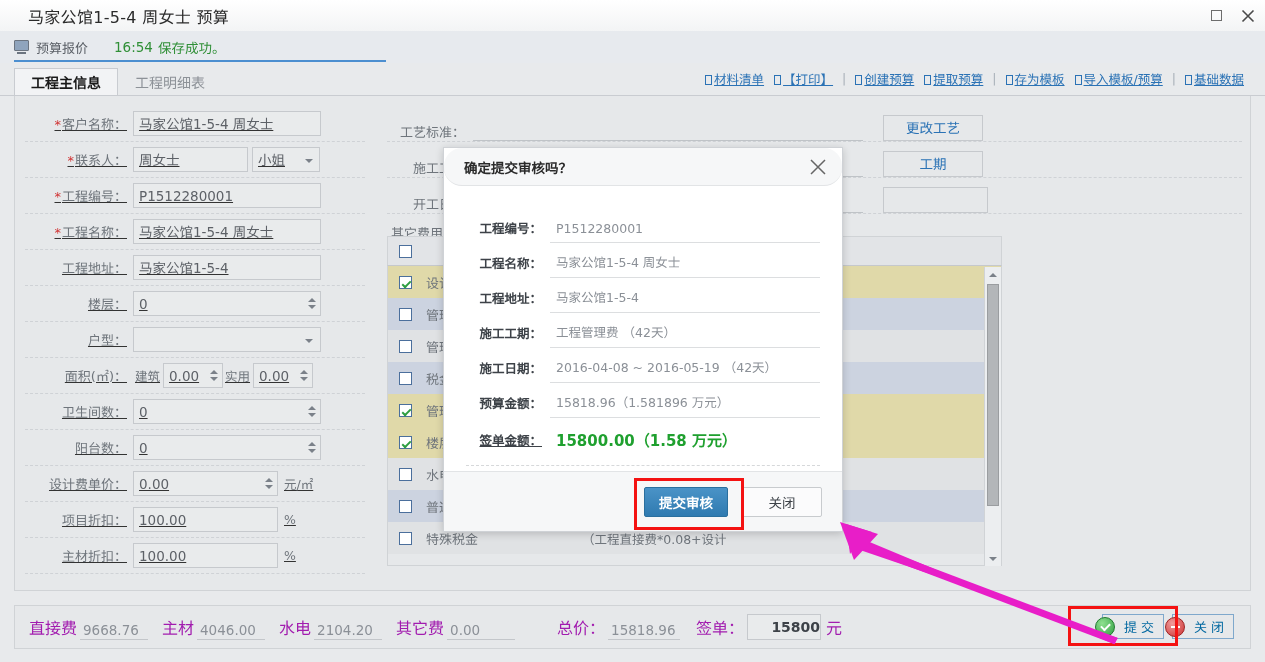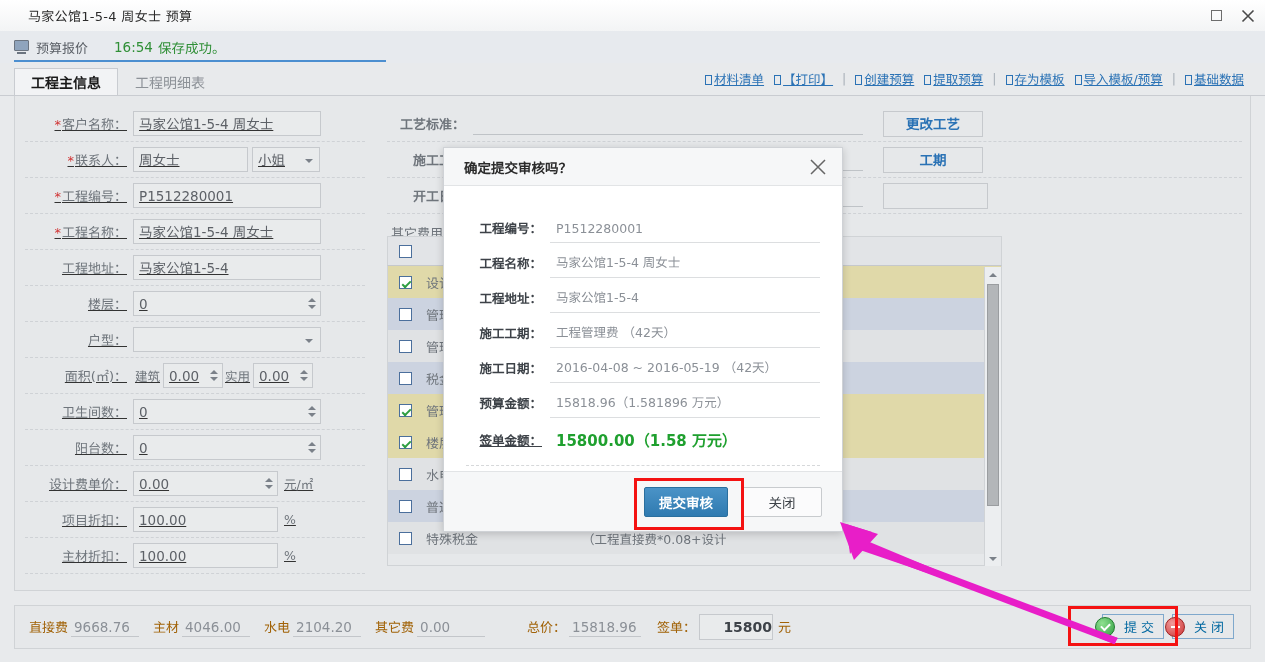--- a/index.html
+++ b/index.html
@@ -12,21 +12,21 @@
   }
   .app{position:relative;width:1265px;height:662px;background:#e8eaec;}
 
   
   .titlebar{
     position:absolute;left:0;top:0;width:1265px;height:31px;
     background:linear-gradient(#ffffff,#f3f4f5);
     border-bottom:1px solid #d4d7db;
     display:flex;align-items:center;
   }
-  .titlebar .t-text{margin-left:28px;font-size:13px;color:#2b2b2b;letter-spacing:.3px;}
+  .titlebar .t-text{margin-left:28px;font-size:16px;color:#2b2b2b;letter-spacing:.3px;}
   .win-btns{position:absolute;right:8px;top:0;height:31px;display:flex;align-items:center;gap:14px;}
   .win-btn{width:18px;height:18px;display:flex;align-items:center;justify-content:center;color:#555;}
   .win-btn .sq{width:11px;height:11px;border:1.6px solid #6d6d6d;box-sizing:border-box;}
   .win-btn svg{display:block;}
 
   
   .toolstrip{
     position:absolute;left:0;top:31px;width:1265px;height:32px;
     background:#e7eaee;
     display:flex;align-items:center;
@@ -79,21 +79,21 @@
   .sel{
     width:68px;height:25px;line-height:25px;border:1px solid #c6c9cd;background:#e9ebec;
     color:#5d6167;font-size:13.5px;padding:0 5px;box-sizing:border-box;position:relative;margin-left:4px;
   }
   .sel .dn{position:absolute;right:6px;top:11px;width:0;height:0;border-left:4px solid transparent;border-right:4px solid transparent;border-top:4px solid #7b8189;}
   .unit{color:#6f757c;font-size:12.5px;margin-left:6px;}
   .sublab{color:#6f757c;font-size:12.5px;margin:0 3px 0 2px;}
 
   
   .rightcol{position:absolute;left:372px;top:0;right:8px;padding-top:10px;}
-  .rrow{height:35px;display:flex;align-items:center;border-bottom:1px dashed #cfd2d6;font-weight:bold;}
+  .rrow{height:35px;display:flex;align-items:flex-end;border-bottom:1px dashed #cfd2d6;}
   .rlabel{width:78px;text-align:right;padding-right:8px;color:#6f757c;font-size:13px;white-space:nowrap;}
   .underline-in{flex:1;height:22px;border-bottom:1px solid #bfc3c7;max-width:390px;}
   .btn-link{
     width:100px;height:26px;line-height:24px;text-align:center;border:1px solid #c6c9cd;
     background:#e6e8ea;color:#2a72b5;font-size:13.5px;box-sizing:border-box;cursor:pointer;margin-left:20px;
   }
   .boxfield{width:105px;height:26px;border:1px solid #c6c9cd;background:#e6e8ea;box-sizing:border-box;margin-left:20px;}
   .sectlabel{color:#6f757c;font-size:13px;padding:9px 0 4px 4px;}
 
   
@@ -117,21 +117,21 @@
   .vs-arrow{height:15px;display:flex;align-items:center;justify-content:center;}
   .vs-thumb{position:absolute;left:2px;top:17px;width:12px;height:222px;background:#b3b6b9;border:1px solid #9a9da0;box-sizing:border-box;}
 
   
   .bottombar{
     position:absolute;left:14px;top:605px;width:1237px;height:44px;
     background:#e6e8ea;border:1px solid #d0d3d6;box-sizing:border-box;
     display:flex;align-items:center;
   }
   .sumgrp{display:flex;align-items:flex-end;margin-left:14px;}
-  .sumlab{color:#a16207;font-size:13px;margin-right:3px;padding-bottom:1px;}
+  .sumlab{color:#a21caf;font-size:16px;margin-right:3px;padding-bottom:1px;}
   .sumval{color:#8b9097;font-size:13.5px;border-bottom:1px solid #c3c6ca;min-width:62px;text-align:left;padding:0 3px 1px 3px;}
   .sumval.lg{min-width:66px;}
   .signbox{width:74px;height:26px;border:1px solid #c6c9cd;background:#e9ebec;box-sizing:border-box;text-align:right;padding:0 0;line-height:24px;font-weight:bold;color:#3d4248;font-size:14px;}
   .btm-actions{position:absolute;right:16px;top:8px;display:flex;gap:8px;align-items:center;}
   .act-btn{
     width:62px;height:25px;border:1px solid #7fa8cc;background:#e6e8ea;
     display:flex;align-items:center;justify-content:center;gap:4px;
     font-size:13px;color:#0369a1;box-sizing:border-box;cursor:pointer;padding-left:12px;
     position:relative;
   }
@@ -145,21 +145,21 @@
   .redbox{position:absolute;border:3px solid #f41212;box-sizing:border-box;pointer-events:none;}
 
   
   .modal{
     position:absolute;left:443px;top:147px;width:400px;height:385px;
     background:#fff;border:1px solid #cfd2d6;box-shadow:0 2px 8px rgba(0,0,0,.18);
     box-sizing:border-box;
   }
   .modal-head{
     height:38px;background:#f6f7f8;border-bottom:1px solid #e2e4e6;
-    display:flex;align-items:center;box-sizing:border-box;
+    display:flex;align-items:center;box-sizing:border-box;border-radius:18px;
   }
   .modal-title{margin-left:20px;font-size:13.5px;font-weight:bold;color:#2b2b2b;}
   .modal-close{position:absolute;right:14px;top:9px;width:20px;height:20px;cursor:pointer;}
   .modal-body{padding:22px 22px 0 22px;}
   .mrow{display:flex;align-items:flex-end;height:35px;}
   .mlabel{width:76px;text-align:right;padding-right:8px;font-size:12.5px;color:#3d4248;font-weight:bold;padding-bottom:6px;white-space:nowrap;}
   .mvalue{flex:1;font-size:12.5px;color:#8b9097;border-bottom:1px solid #dcdee0;padding:0 0 6px 6px;}
   .mrow.total .mlabel{padding-bottom:4px;text-decoration:underline;}
   .mtotal{flex:1;font-size:15px;font-weight:bold;color:#1fa02f;padding:0 0 3px 6px;}
   .mdash{border-top:1px dashed #d6d8da;margin:12px 0 0 0;}

